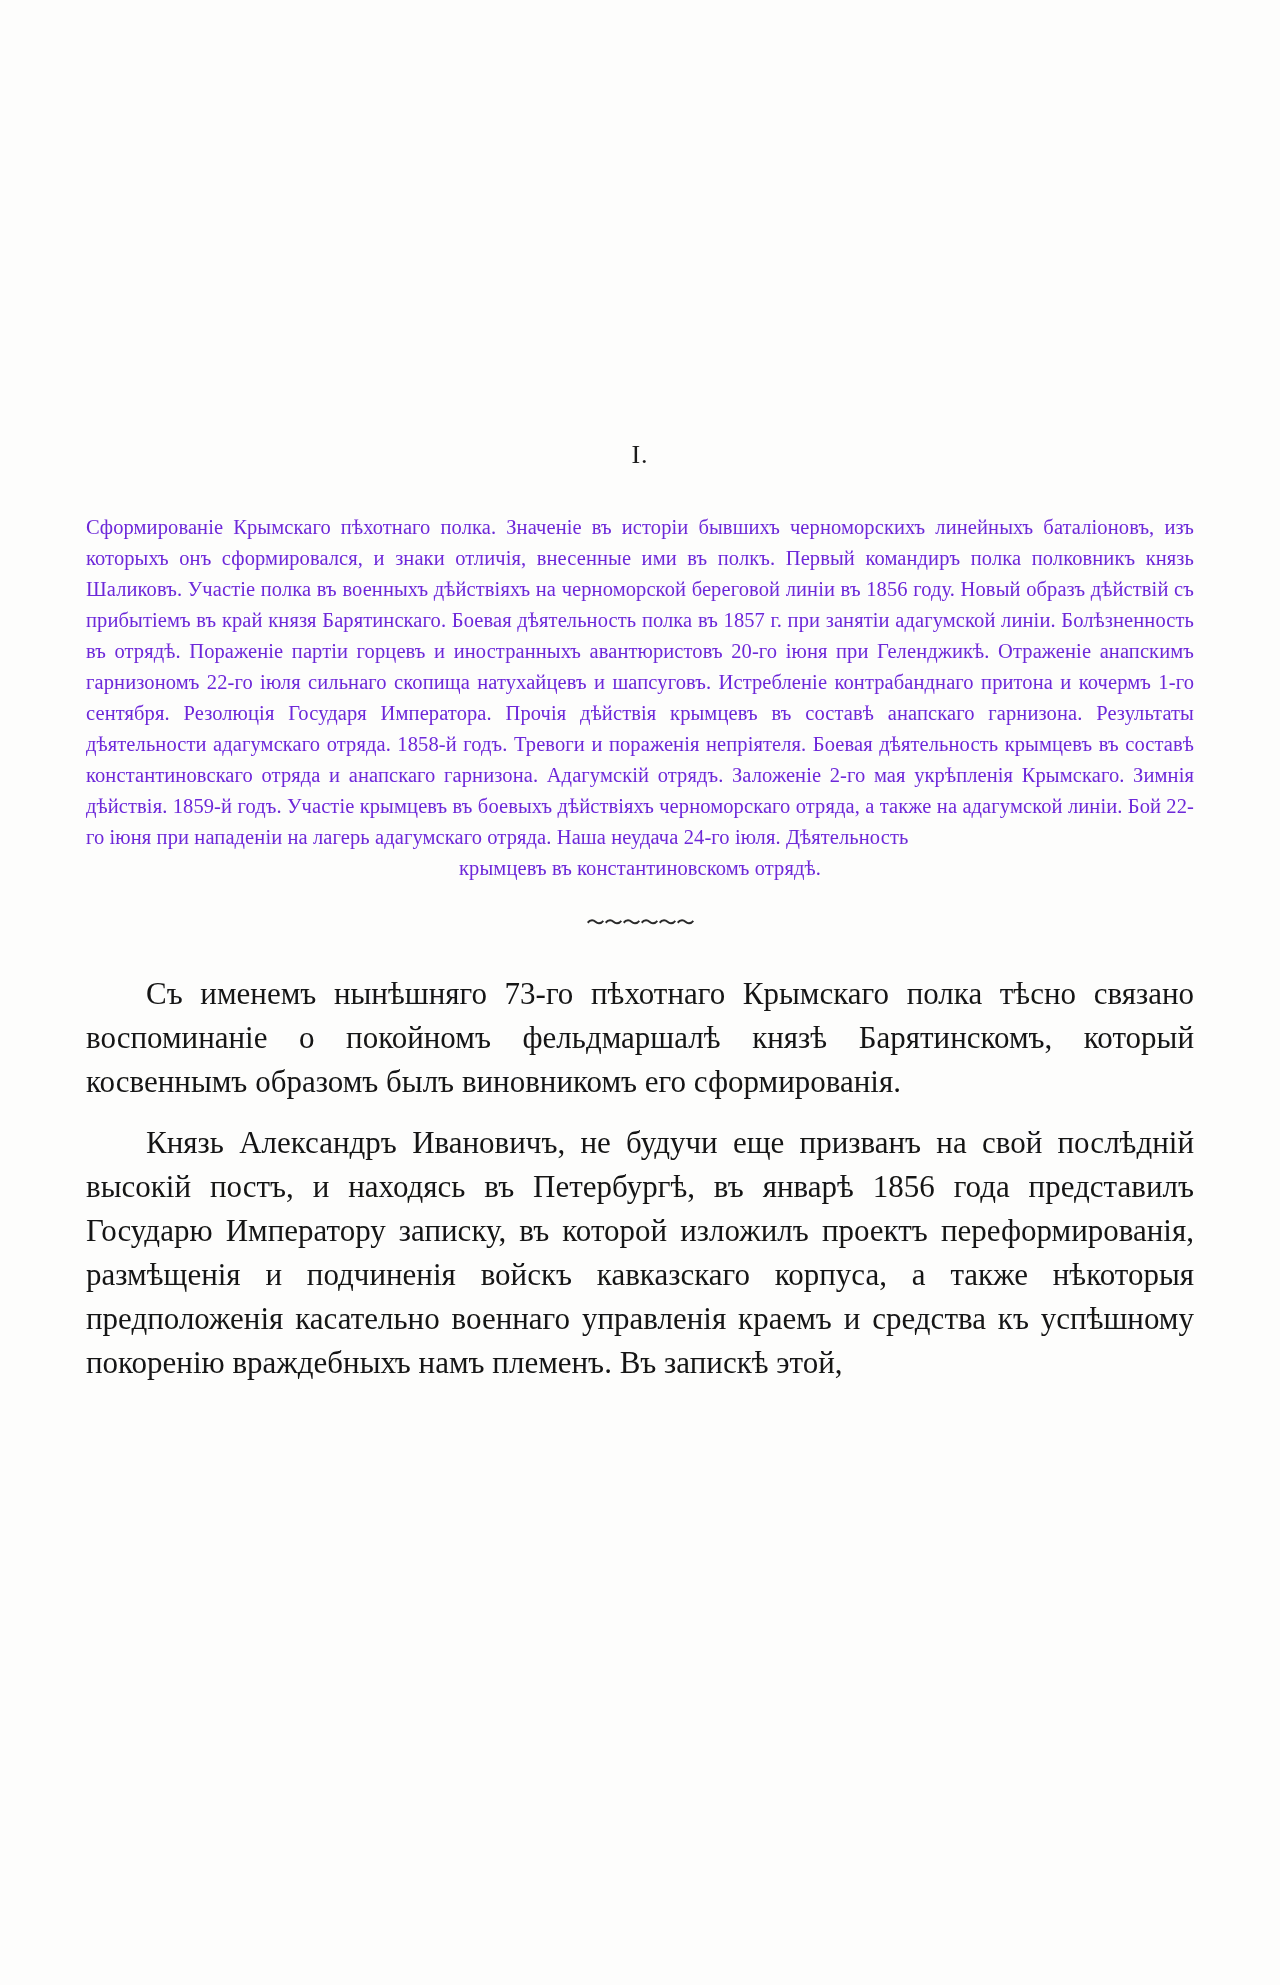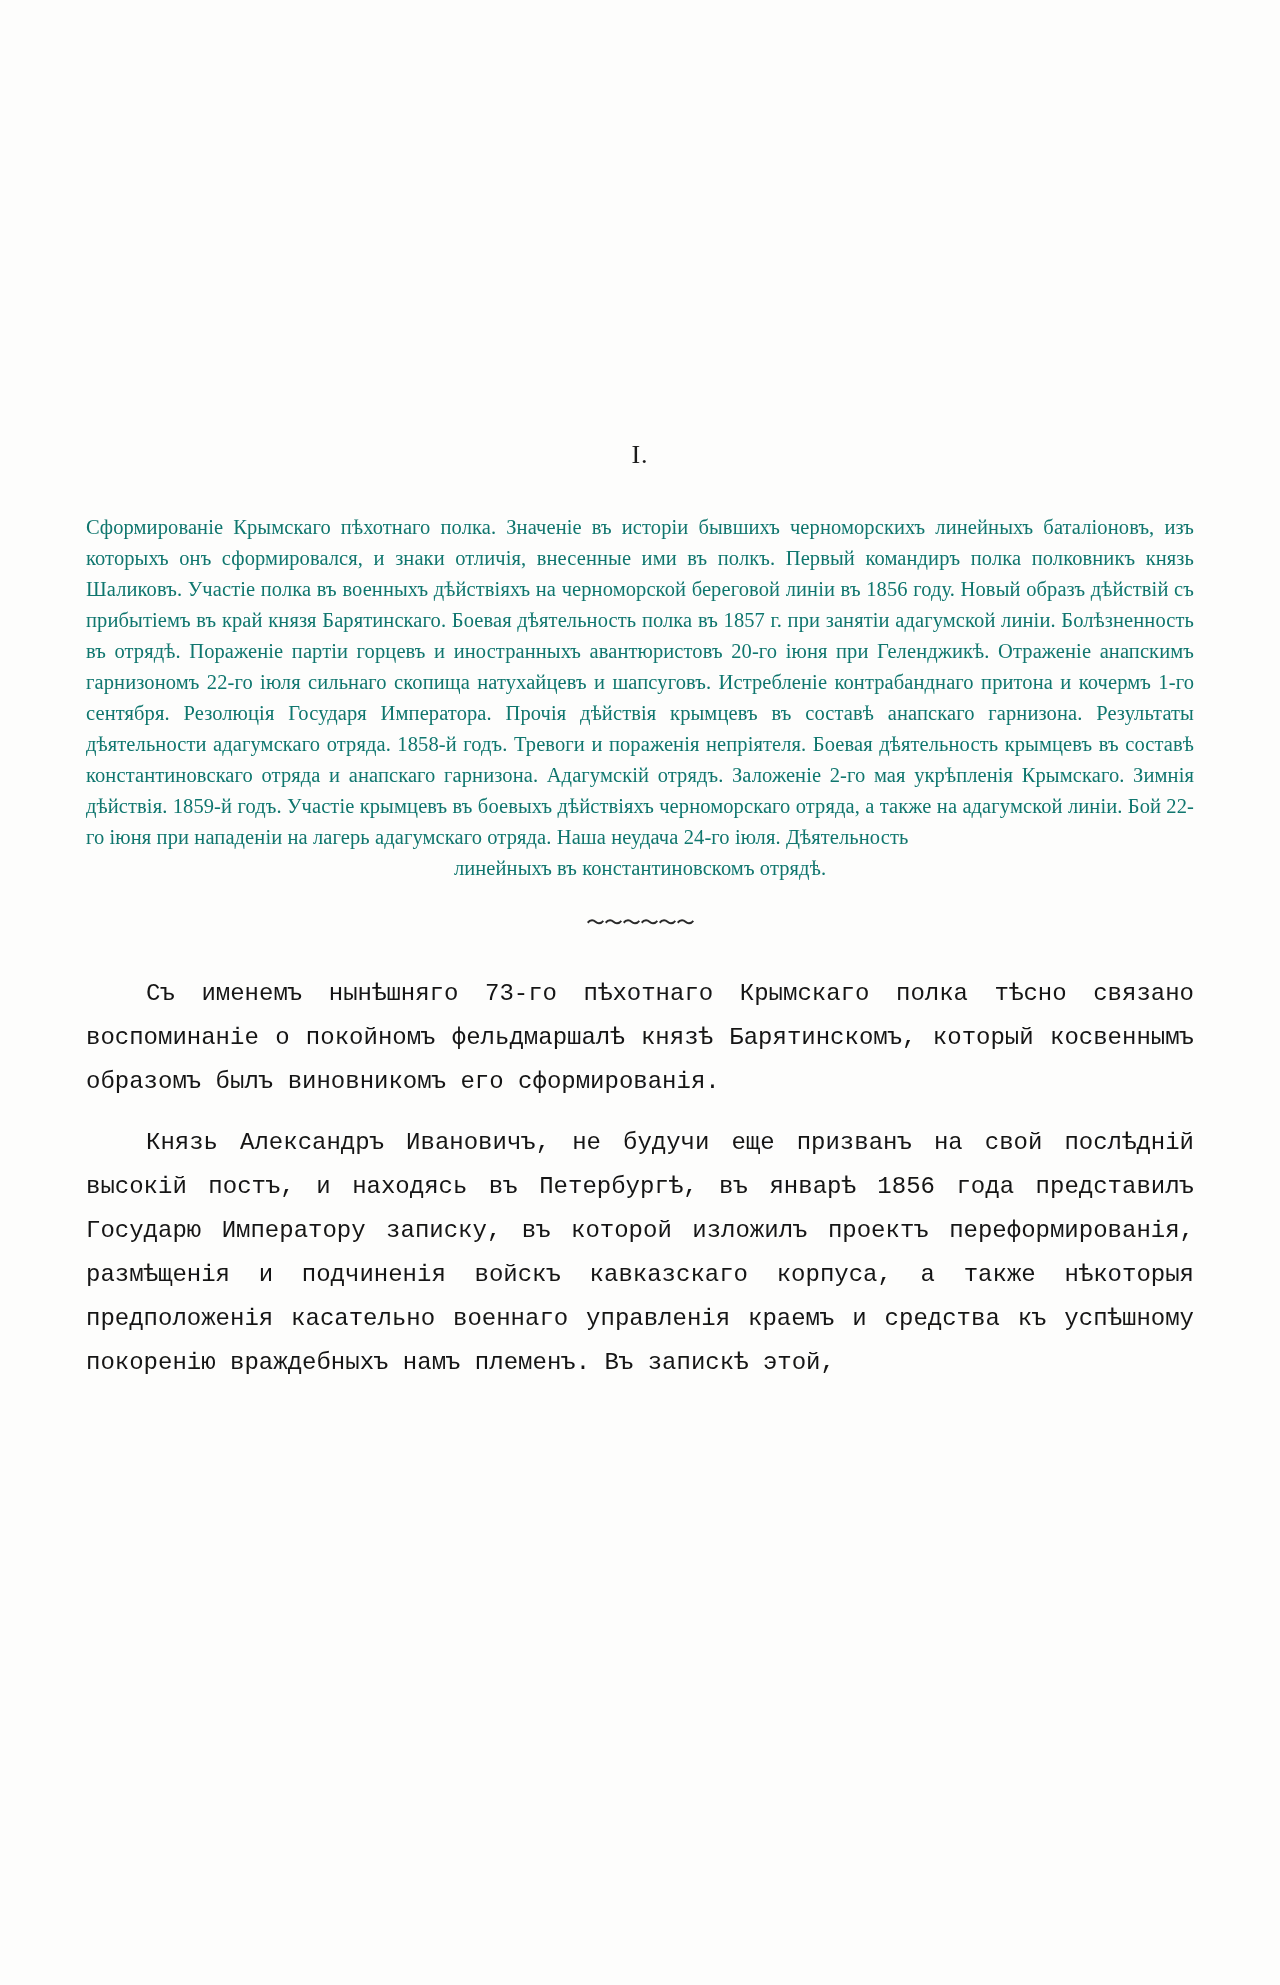--- a/index.html
+++ b/index.html
@@ -27,21 +27,21 @@
     font-size: 26px;
     color: #1c1c1c;
     margin-top: 440px;
     letter-spacing: 1px;
   }
   .summary {
     margin: 42px 86px 0 86px;
     font-family: "Liberation Serif", serif;
     font-size: 20.5px;
     line-height: 31px;
-    color: #0f766e;
+    color: #6d28d9;
     text-align: justify;
     text-justify: inter-word;
     letter-spacing: 0.1px;
   }
   .summary p {
     margin: 0;
   }
   .summary .last-line {
     display: block;
     text-align: center;
@@ -50,22 +50,22 @@
   .ornament {
     text-align: center;
     margin-top: 26px;
     font-family: "Liberation Serif", serif;
     font-size: 19px;
     color: #2a2a2a;
     letter-spacing: -1px;
   }
   .body-text {
     margin: 36px 86px 0 86px;
-    font-family: Liberation Mono, monospace;
-    font-size: 24px;
+    font-family: Liberation Serif, serif;
+    font-size: 31px;
     line-height: 44px;
     color: #151515;
     text-align: justify;
     text-justify: inter-word;
   }
   .body-text p {
     margin: 0 0 0 0;
     text-indent: 60px;
   }
   .body-text p + p {
@@ -78,21 +78,21 @@
 </head>
 <body>
 
 <div class="page">
   <div class="content">
 
     <div class="chapter-number">I.</div>
 
     <div class="summary">
       <p>Сформированіе Крымскаго пѣхотнаго полка. Значеніе въ исторіи бывшихъ черноморскихъ линейныхъ баталіоновъ, изъ которыхъ онъ сформировался, и знаки отличія, внесенные ими въ полкъ. Первый командиръ полка полковникъ князь Шаликовъ. Участіе полка въ военныхъ дѣйствіяхъ на черноморской береговой линіи въ 1856 году. Новый образъ дѣйствій съ прибытіемъ въ край князя Барятинскаго. Боевая дѣятельность полка въ 1857 г. при занятіи адагумской линіи. Болѣзненность въ отрядѣ. Пораженіе партіи горцевъ и иностранныхъ авантюристовъ 20-го іюня при Геленджикѣ. Отраженіе анапскимъ гарнизономъ 22-го іюля сильнаго скопища натухайцевъ и шапсуговъ. Истребленіе контрабанднаго притона и кочермъ 1-го сентября. Резолюція Государя Императора. Прочія дѣйствія крымцевъ въ составѣ анапскаго гарнизона. Результаты дѣятельности адагумскаго отряда. 1858-й годъ. Тревоги и пораженія непріятеля. Боевая дѣятельность крымцевъ въ составѣ константиновскаго отряда и анапскаго гарнизона. Адагумскій отрядъ. Заложеніе 2-го мая укрѣпленія Крымскаго. Зимнія дѣйствія. 1859-й годъ. Участіе крымцевъ въ боевыхъ дѣйствіяхъ черноморскаго отряда, а также на адагумской линіи. Бой 22-го іюня при нападеніи на лагерь адагумскаго отряда. Наша неудача 24-го іюля. Дѣятельность</p>
-      <span class="last-line">линейныхъ въ константиновскомъ отрядѣ.</span>
+      <span class="last-line">крымцевъ въ константиновскомъ отрядѣ.</span>
     </div>
 
     <div class="ornament">〜〜〜〜〜〜</div>
 
     <div class="body-text">
       <p>Съ именемъ нынѣшняго 73-го пѣхотнаго Крымскаго полка тѣсно связано воспоминаніе о покойномъ фельдмаршалѣ князѣ Барятинскомъ, который косвеннымъ образомъ былъ виновникомъ его сформированія.</p>
       <p>Князь Александръ Ивановичъ, не будучи еще призванъ на свой послѣдній высокій постъ, и находясь въ Петербургѣ, въ январѣ 1856 года представилъ Государю Императору записку, въ которой изложилъ проектъ переформированія, размѣщенія и подчиненія войскъ кавказскаго корпуса, а также нѣкоторыя предположенія касательно военнаго управленія краемъ и средства къ успѣшному покоренію враждебныхъ намъ племенъ. Въ запискѣ этой,</p>
     </div>
 
   </div>

